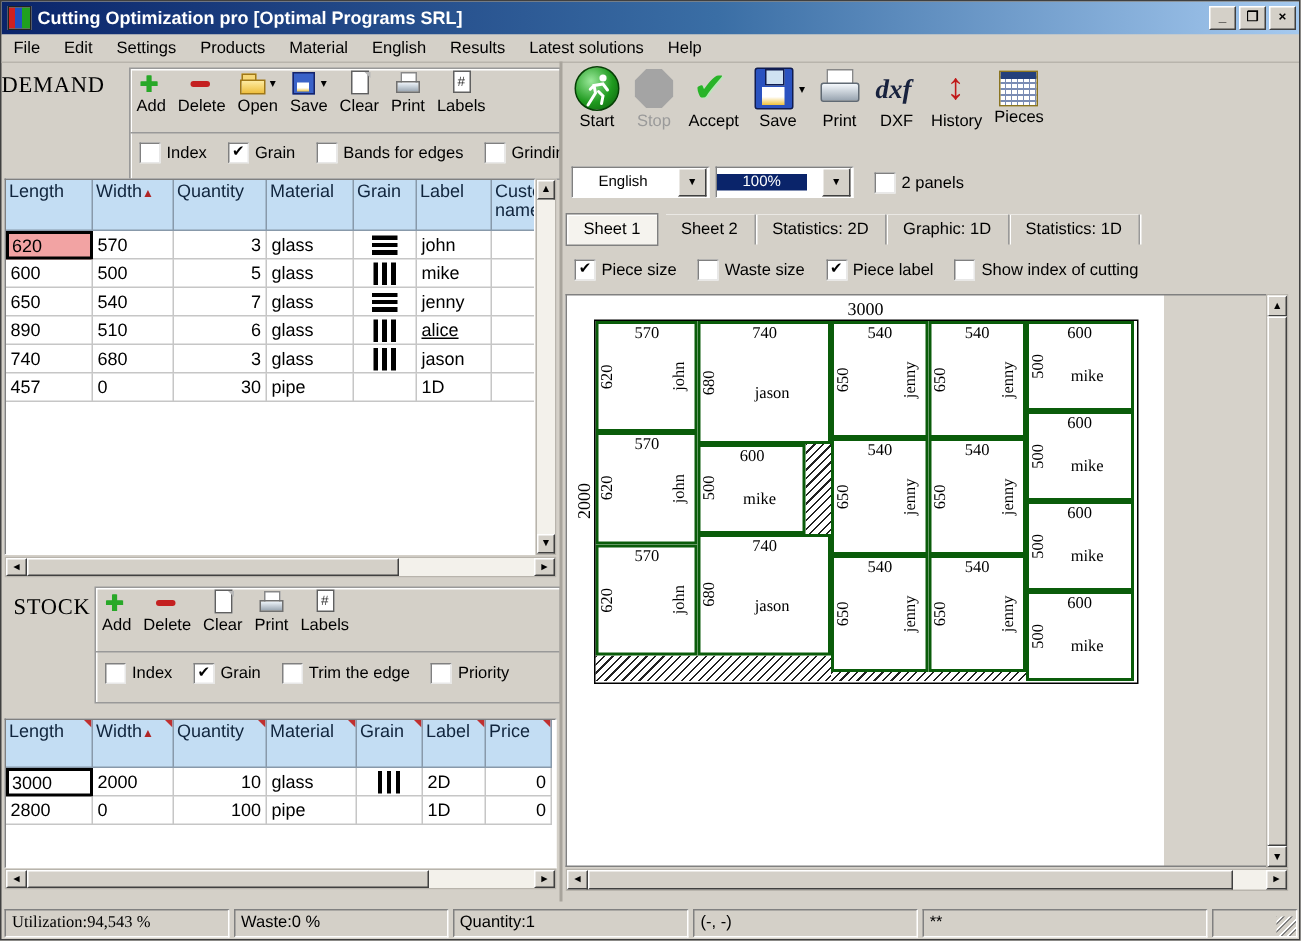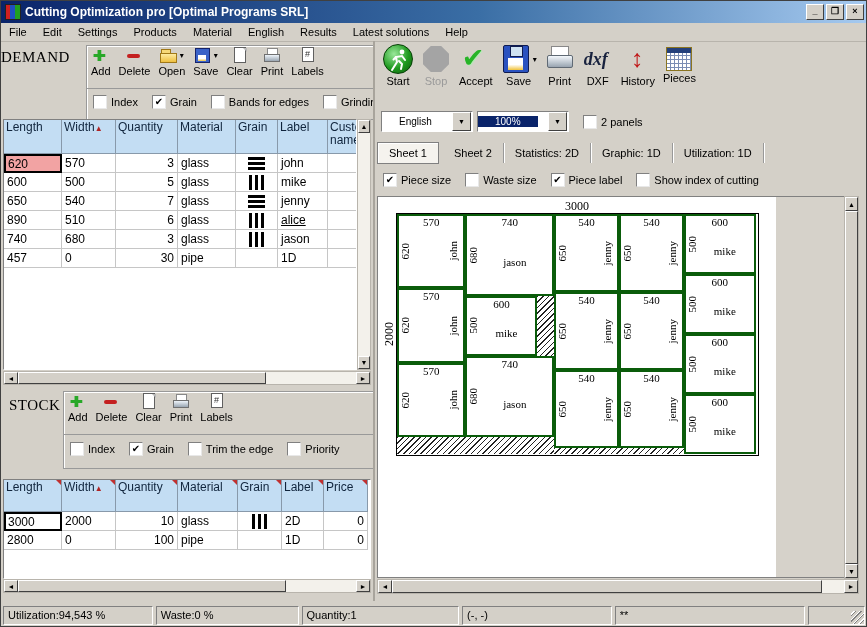--- a/index.html
+++ b/index.html
@@ -458,21 +458,21 @@
           <span class="cbox"></span>
           <span>2 panels</span>
         </label>
       </div>
 
     <div id="tabsrow" style="position:absolute;left:2px;top:101px;display:flex;align-items:center;">
         <div class="tab active">Sheet 1</div>
         <div class="tab">Sheet 2</div>
         <div class="tab">Statistics: 2D</div>
         <div class="tab">Graphic: 1D</div>
-        <div class="tab">Utilization: 1D</div>
+        <div class="tab">Statistics: 1D</div>
       </div>
     <div id="view-options" style="position:absolute;left:8px;top:132px;display:flex;">
         <label class="chk">
           <span class="cbox">✔</span>
           <span>Piece size</span>
         </label>
         <label class="chk">
           <span class="cbox"></span>
           <span>Waste size</span>
         </label>
@@ -635,21 +635,21 @@
     </div>
     <div class="sb" style="left:2px;top:538px;width:482px;height:15px;">
       <div class="sbbtn" style="width:14px;height:13px;">◄</div>
       <div class="sbthumb" style="width:430px;height:13px;"></div>
       <div style="flex:1"></div>
       <div class="sbbtn" style="width:14px;height:13px;">►</div>
     </div>
   </div>
 
   <div id="statusbar">
-      <div class="spanel" style="width: 152px;">Utilization:94,543 %</div>
+      <div class="spanel" style="width: 152px; font-family: Liberation Serif, serif;">Utilization:94,543 %</div>
       <div class="spanel" style="width: 145px;">Waste:0 %</div>
       <div class="spanel" style="width: 160px;">Quantity:1</div>
       <div class="spanel" style="width: 152px;">(-, -)</div>
       <div class="spanel" style="width: 193px;">**</div>
       <div class="spanel" style="width: 58px;"></div>
     </div>
   <div id="grip"></div>
 </div>
 
 </body></html>

